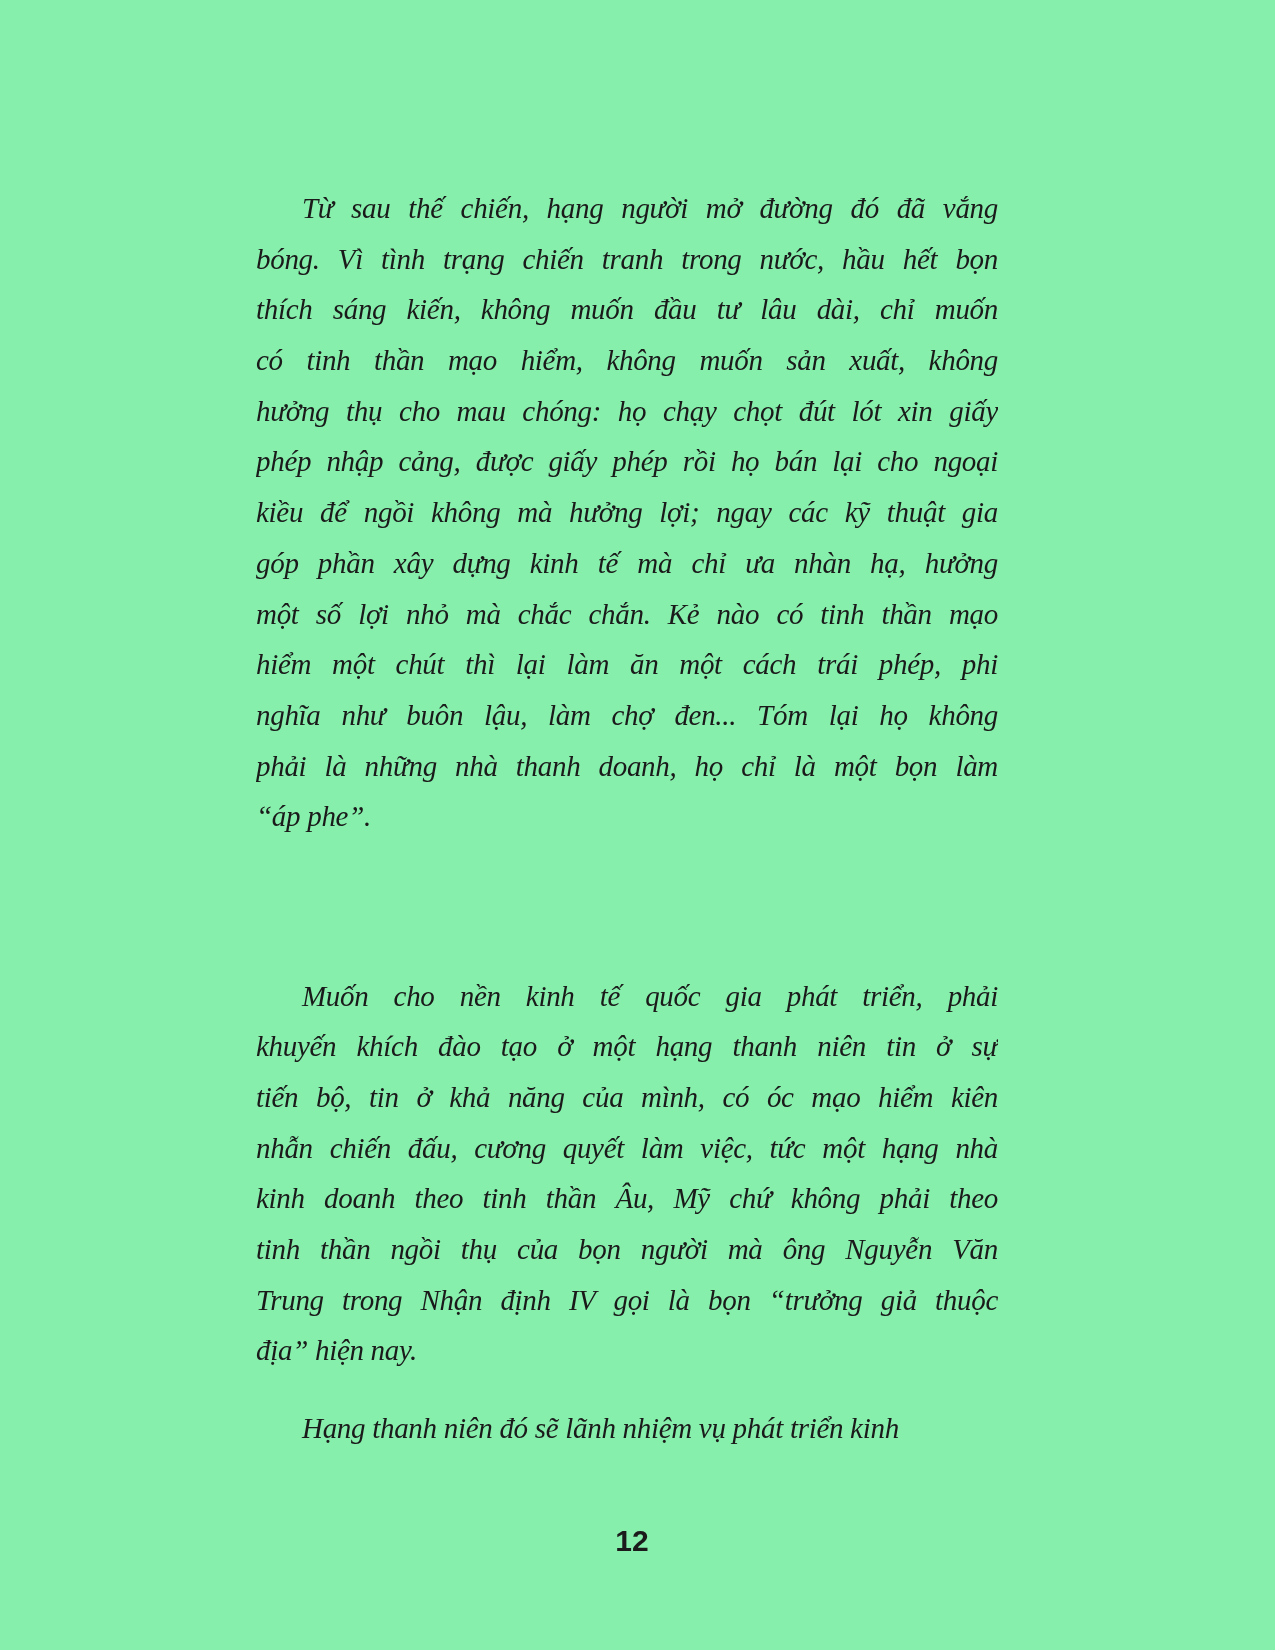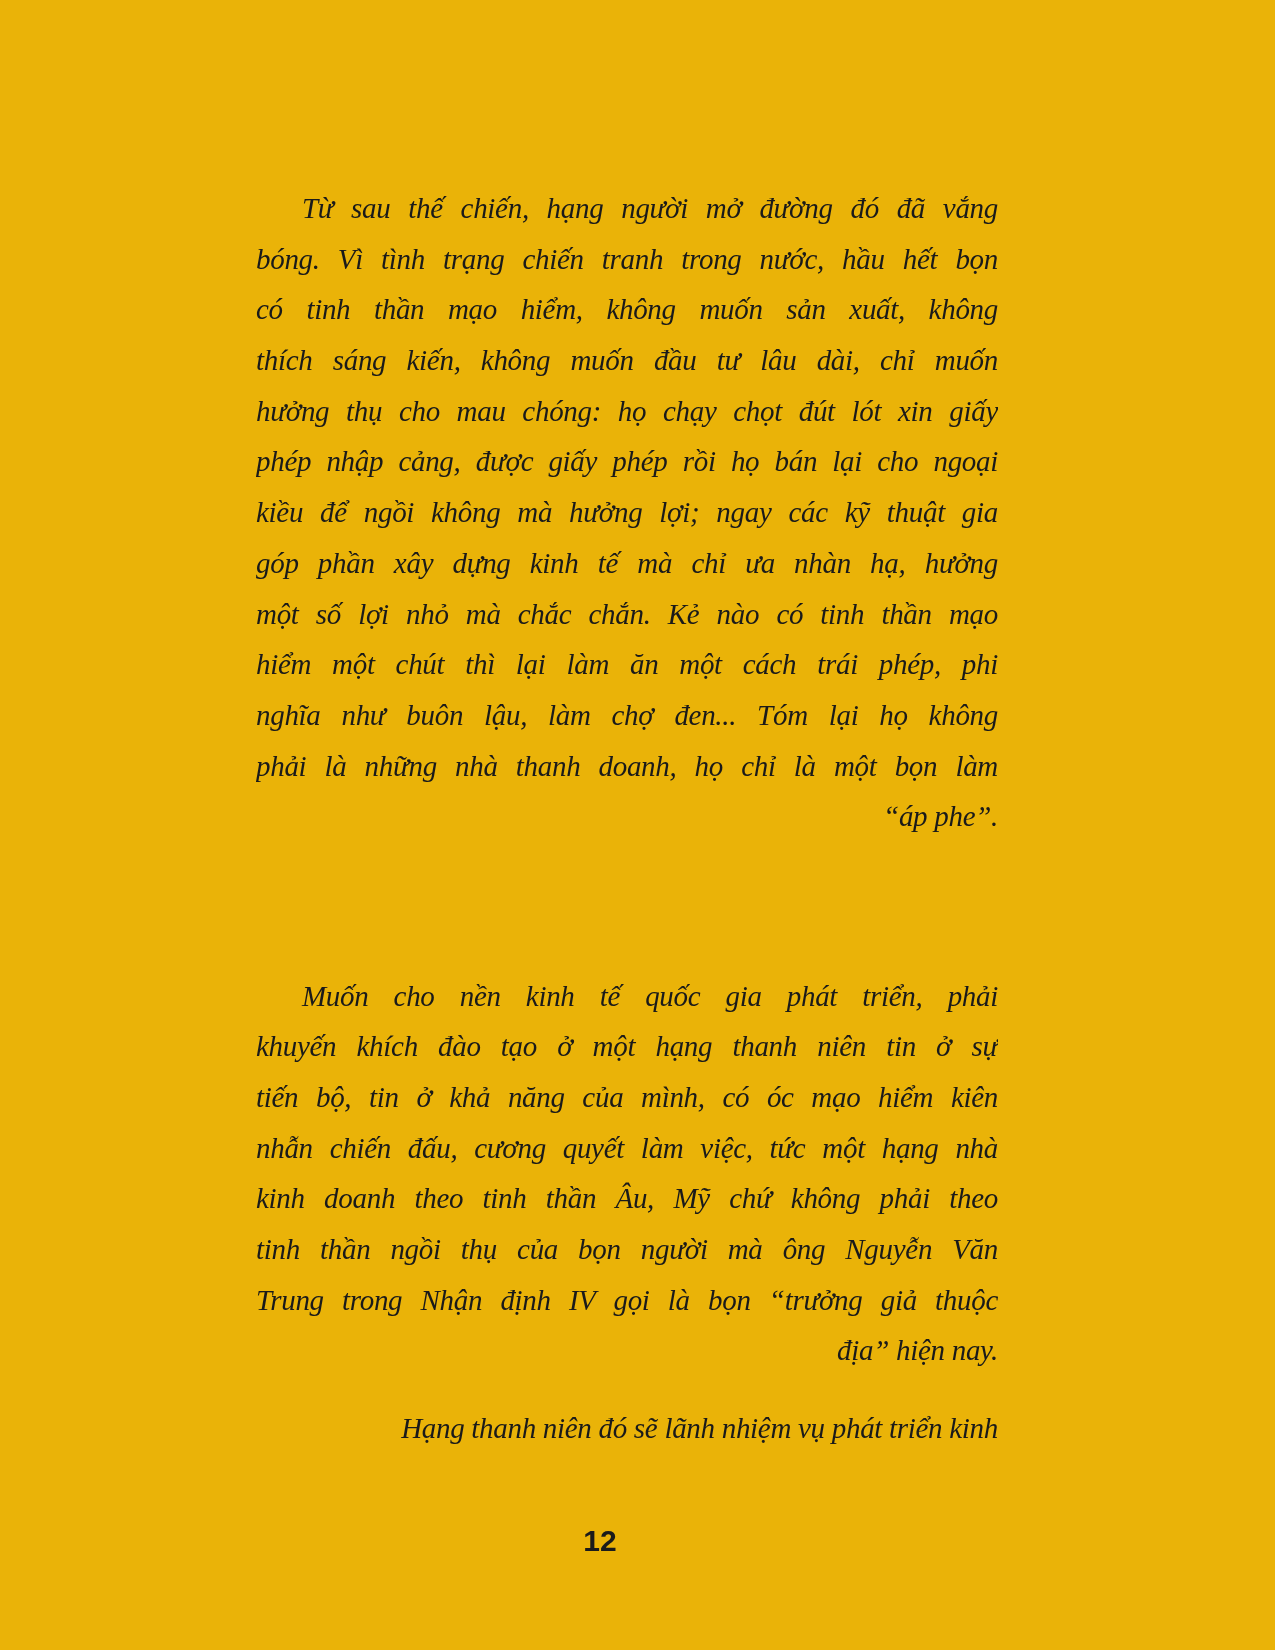--- a/index.html
+++ b/index.html
@@ -10,21 +10,21 @@
     width: 1275px;
     height: 1650px;
     background: #ffffff;
     position: relative;
     overflow: hidden;
     font-family: "Liberation Serif", serif;
   }
   .page {
     position: absolute;
     inset: 0;
-    background: #eab308;
+    background: #86efac;
   }
   .text-block {
     position: absolute;
     left: 256px;
     top: 0;
     width: 742px;
     height: 1650px;
     color: #1a1a1a;
   }
   .para {
@@ -32,53 +32,54 @@
     left: 0;
     width: 742px;
   }
   .line {
     height: 50.7px;
     line-height: 50.7px;
     font-style: italic;
     font-size: 29px;
     letter-spacing: -0.3px;
     overflow: hidden;
-    text-align: right;
+    text-align: left;
     white-space: normal;
   }
   .line.just {
     text-align: justify;
     text-align-last: justify;
   }
   .line.indent {
     text-indent: 46px;
   }
   .page-number {
     position: absolute;
     left: 0;
     top: 1524px;
     width: 1200px;
     text-align: center;
     font-family: "Liberation Sans", sans-serif;
     font-weight: bold;
     font-size: 30px;
     color: #1b1b1b;
     letter-spacing: 0px;
+    padding-left: 32px;
   }
 </style>
 </head>
 <body>
 
 <div class="page">
   <div class="text-block">
       <div class="para" style="top: 183px;">
         <div class="line just indent">Từ sau thế chiến, hạng người mở đường đó đã vắng</div>
         <div class="line just">bóng. Vì tình trạng chiến tranh trong nước, hầu hết bọn</div>
+        <div class="line just">thích sáng kiến, không muốn đầu tư lâu dài, chỉ muốn</div>
         <div class="line just">có tinh thần mạo hiểm, không muốn sản xuất, không</div>
-        <div class="line just">thích sáng kiến, không muốn đầu tư lâu dài, chỉ muốn</div>
         <div class="line just">hưởng thụ cho mau chóng: họ chạy chọt đút lót xin giấy</div>
         <div class="line just">phép nhập cảng, được giấy phép rồi họ bán lại cho ngoại</div>
         <div class="line just">kiều để ngồi không mà hưởng lợi; ngay các kỹ thuật gia</div>
         <div class="line just">góp phần xây dựng kinh tế mà chỉ ưa nhàn hạ, hưởng</div>
         <div class="line just">một số lợi nhỏ mà chắc chắn. Kẻ nào có tinh thần mạo</div>
         <div class="line just">hiểm một chút thì lại làm ăn một cách trái phép, phi</div>
         <div class="line just">nghĩa như buôn lậu, làm chợ đen... Tóm lại họ không</div>
         <div class="line just">phải là những nhà thanh doanh, họ chỉ là một bọn làm</div>
         <div class="line">“áp phe”.</div>
       </div>

